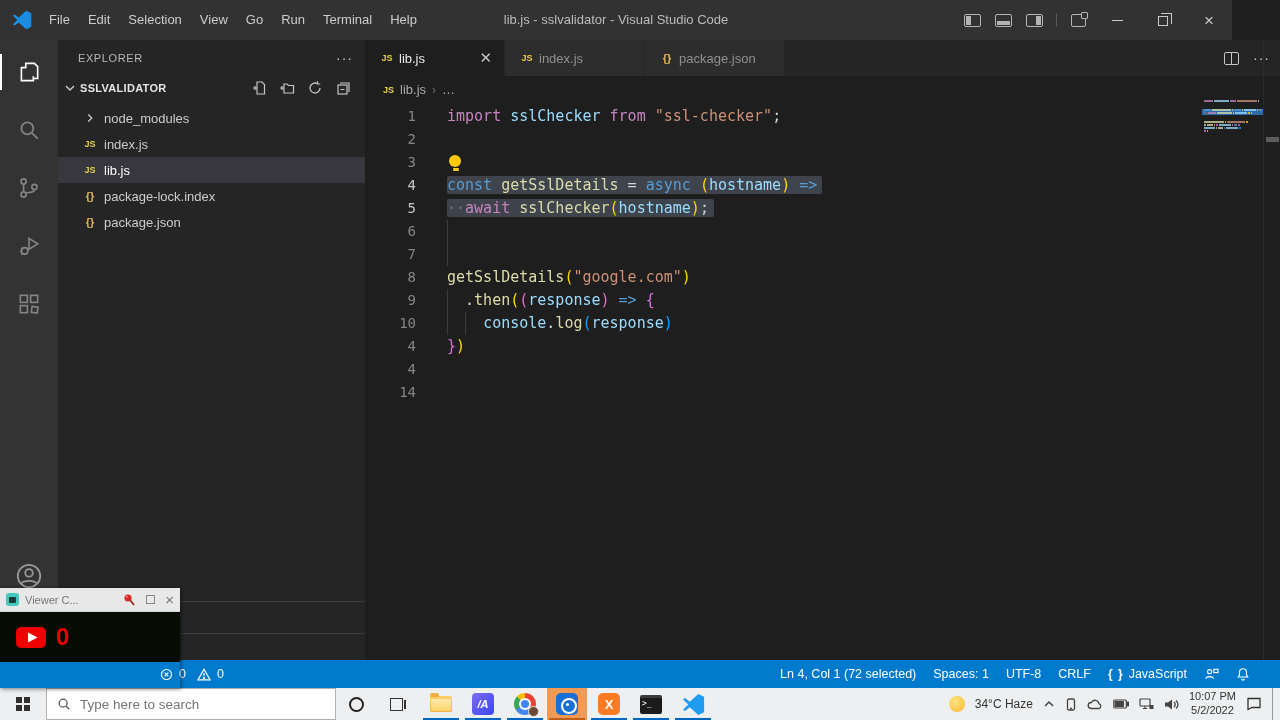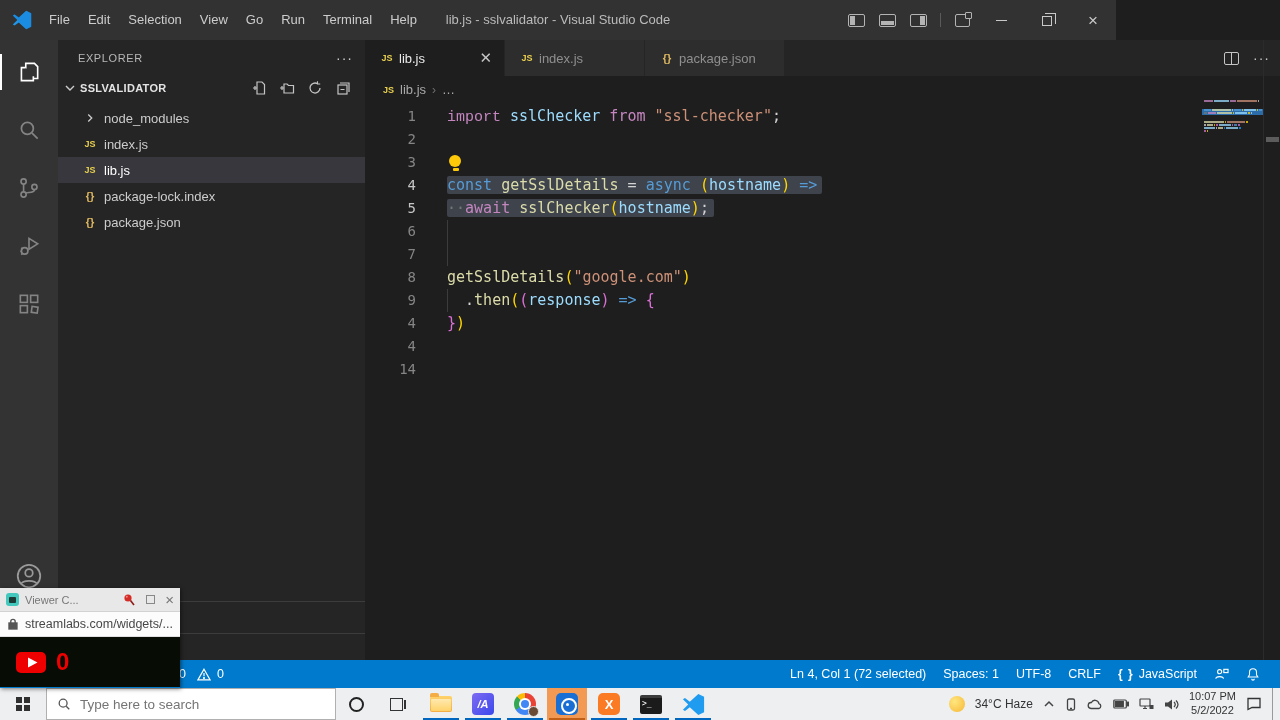--- a/index.html
+++ b/index.html
@@ -1,21 +1,21 @@
 <!DOCTYPE html>
 <html><head>
 <meta charset="utf-8">
 <style>
   * { margin:0; padding:0; box-sizing:border-box; }
   html,body { width:1280px; height:720px; overflow:hidden; background:#000; }
   body { font-family:"Liberation Sans", sans-serif; }
   .screen { position:relative; width:1280px; height:720px; background:#1e1e1e; overflow:hidden; }
 
   
-  .titlebar { position:absolute; left:0; top:0; width:1116px; height:40px; background:#323233; display:flex; align-items:center; }
+  .titlebar { position:absolute; left:0; top:0; width:1232px; height:40px; background:#323233; display:flex; align-items:center; }
   .vsc-logo { width:20px; height:20px; margin-left:12px; flex:0 0 auto; }
   .menus { display:flex; margin-left:8px; z-index:2; }
   .menu-item { color:#cccccc; font-size:13px; padding:0 9px; line-height:40px; cursor:default; }
   .win-title { position:absolute; left:300px; right:300px; text-align:center; color:#bbbbbb; font-size:13px; line-height:40px; pointer-events:none; }
   .win-controls { position:absolute; right:0; top:0; height:40px; display:flex; align-items:center; }
   .layout-ic { width:17px; height:13px; border:1.2px solid #b4b4b4; border-radius:2px; margin:0 7px; position:relative; }
   .layout-ic .fill { position:absolute; background:#b4b4b4; }
   .lyt-left .fill { left:1px; top:1px; bottom:1px; width:5px; }
   .lyt-bottom .fill { left:1px; right:1px; bottom:1px; height:4px; }
   .lyt-right .fill { right:1px; top:1px; bottom:1px; width:5px; }
@@ -79,21 +79,21 @@
   .minimap { position:absolute; right:18px; top:60px; width:58px; }
   .mm-row { height:3px; position:relative; display:flex; align-items:flex-start; gap:1px; }
   .mm-tok { height:2px; display:inline-block; opacity:.75; }
   .mm-selband { position:absolute; left:-2px; right:-2px; top:0; bottom:0; background:#2a6ba8; }
   .scrollzone { position:absolute; right:0; top:0; bottom:0; width:17px; border-left:1px solid #2b2b2b; }
   .scroll-thumb { position:absolute; left:2px; right:1px; top:97px; height:5px; background:#5c5c5c; }
 
   
   .statusbar { position:absolute; left:0; top:660px; width:1280px; height:28px; color:#ffffff; font-size:12.5px; display:flex; align-items:center; }
   .st-left { display:flex; align-items:center; gap:6px; margin-left:160px; }
-  .st-right { margin-left:auto; display:flex; align-items:flex-end; gap:17px; padding-right:20px; }
+  .st-right { margin-left:auto; display:flex; align-items:flex-end; gap:17px; padding-right:30px; }
   .st-item { display:flex; align-items:center; gap:5px; }
   .braces-glyph { font-weight:bold; font-size:12px; letter-spacing:1px; }
 
   
   .overlay { position:absolute; left:0; top:588px; width:180px; height:100px; z-index:40; box-shadow:1px 1px 4px rgba(0,0,0,.5); }
   .ov-title { height:24px; background:#e8e8e8; border-bottom:1px solid #d2d2d2; display:flex; align-items:center; padding:0 6px; }
   .ov-favicon { width:13px; height:13px; border-radius:3px; background:#43c8bd; position:relative; margin-right:6px; }
   .ov-favicon:after { content:""; position:absolute; left:3px; top:3.5px; width:7px; height:6px; background:#1d3b36; border-radius:1px; }
   .ov-title-text { color:#777; font-size:11px; flex:1 1 auto; white-space:nowrap; overflow:hidden; }
   .ov-btn { color:#777; margin-left:10px; display:flex; align-items:center; }
@@ -325,21 +325,21 @@
       </div>
       <div class="breadcrumb">
         <span class="js-badge">JS</span>
         <span>lib.js</span>
         <span class="bc-chev">›</span>
         <span>…</span>
       </div>
       <div class="codepane" id="codepane">
           <div class="code-line">
             <span class="num">1</span>
-            <span class="txt"><span style="color: rgb(197, 134, 192); font-family: Liberation Mono, monospace;">import </span><span style="color: rgb(156, 220, 254);">sslChecker</span><span style="color: rgb(212, 212, 212);"> </span><span style="color: rgb(197, 134, 192);">from </span><span style="color: rgb(206, 145, 120);">"ssl-checker"</span><span style="color: rgb(212, 212, 212);">;</span></span>
+            <span class="txt"><span style="color: rgb(197, 134, 192);">import </span><span style="color: rgb(156, 220, 254);">sslChecker</span><span style="color: rgb(212, 212, 212);"> </span><span style="color: rgb(197, 134, 192);">from </span><span style="color: rgb(206, 145, 120);">"ssl-checker"</span><span style="color: rgb(212, 212, 212);">;</span></span>
           </div>
           <div class="code-line">
             <span class="num">2</span>
             <span class="txt"></span>
           </div>
           <div class="code-line">
             <span class="num">3</span>
             <span class="bulb">
               <div class="globe"></div>
               <div class="base"></div>
@@ -365,20 +365,26 @@
             <span class="txt"></span>
           </div>
           <div class="code-line">
             <span class="num">8</span>
             <span class="txt"><span style="color: rgb(220, 220, 170);">getSslDetails</span><span style="color: rgb(255, 215, 0);">(</span><span style="color: rgb(206, 145, 120);">"google.com"</span><span style="color: rgb(255, 215, 0);">)</span></span>
           </div>
           <div class="code-line">
             <span class="num">9</span>
             <span class="guide" style="left: calc(0ch + 82px);"></span>
             <span class="txt"><span style="color: rgb(212, 212, 212);">  </span><span style="color: rgb(212, 212, 212);">.</span><span style="color: rgb(220, 220, 170);">then</span><span style="color: rgb(255, 215, 0);">(</span><span style="color: rgb(218, 112, 214);">(</span><span style="color: rgb(156, 220, 254);">response</span><span style="color: rgb(218, 112, 214);">)</span><span style="color: rgb(212, 212, 212);"> </span><span style="color: rgb(86, 156, 214);">=&gt;</span><span style="color: rgb(212, 212, 212);"> </span><span style="color: rgb(218, 112, 214);">{</span></span>
+          </div>
+          <div class="code-line">
+            <span class="num">10</span>
+            <span class="guide" style="left: calc(0ch + 82px);"></span>
+            <span class="guide" style="left: calc(2ch + 82px);"></span>
+            <span class="txt"><span style="color: rgb(212, 212, 212);">    </span><span style="color: rgb(156, 220, 254);">console</span><span style="color: rgb(212, 212, 212);">.</span><span style="color: rgb(220, 220, 170);">log</span><span style="color: rgb(23, 159, 255);">(</span><span style="color: rgb(156, 220, 254);">response</span><span style="color: rgb(23, 159, 255);">)</span></span>
           </div>
           <div class="code-line">
             <span class="num">4</span>
             <span class="txt"><span style="color: rgb(218, 112, 214);">}</span><span style="color: rgb(255, 215, 0);">)</span></span>
           </div>
           <div class="code-line">
             <span class="num">4</span>
             <span class="txt"></span>
           </div>
           <div class="code-line">
@@ -505,27 +511,20 @@
             <circle cx="6" cy="5" r="3.6" fill="#d52b27"></circle>
             <path d="M8.5 7.5 L12 12" stroke="#8f1b18" stroke-width="1.6"></path>
             <circle cx="4.8" cy="3.8" r="1" fill="#f08a86"></circle>
           </svg>
       </div>
       <div class="ov-btn">
           <div class="max-ic"></div>
         </div>
       <div class="ov-btn" style="font-size:15px">×</div>
     </div>
-    <div class="ov-addr">
-      <svg width="10" height="12" viewBox="0 0 10 12" fill="none" stroke="#555" stroke-width="1.4">
-          <rect x="1" y="5" width="8" height="6" fill="#555"></rect>
-          <path d="M2.8 5 V3.5 a2.2 2.2 0 0 1 4.4 0 V5"></path>
-        </svg>
-      <span class="ov-url">streamlabs.com/widgets/...</span>
-    </div>
     <div class="ov-content">
       <svg width="30" height="21" viewBox="0 0 30 21">
           <rect width="30" height="21" rx="5" fill="#ee0000"></rect>
           <polygon points="12,5.5 21.5,10.5 12,15.5" fill="#ffffff"></polygon>
         </svg>
       <span class="yt-count">0</span>
     </div>
   </div>
 
   <div class="taskbar">

